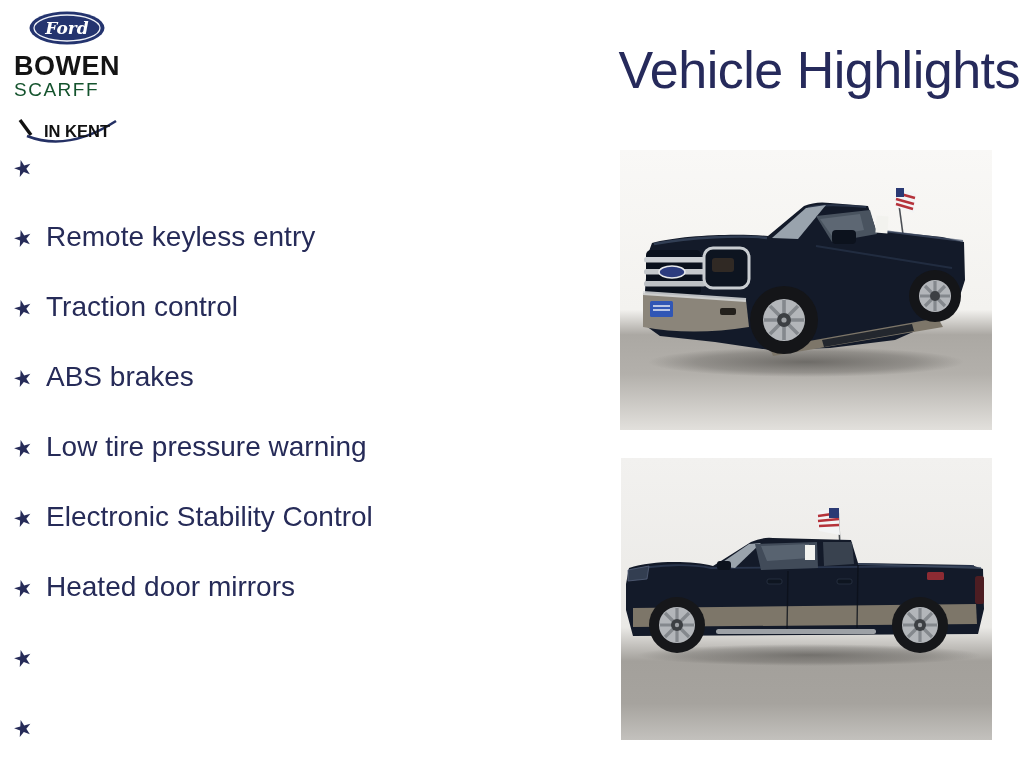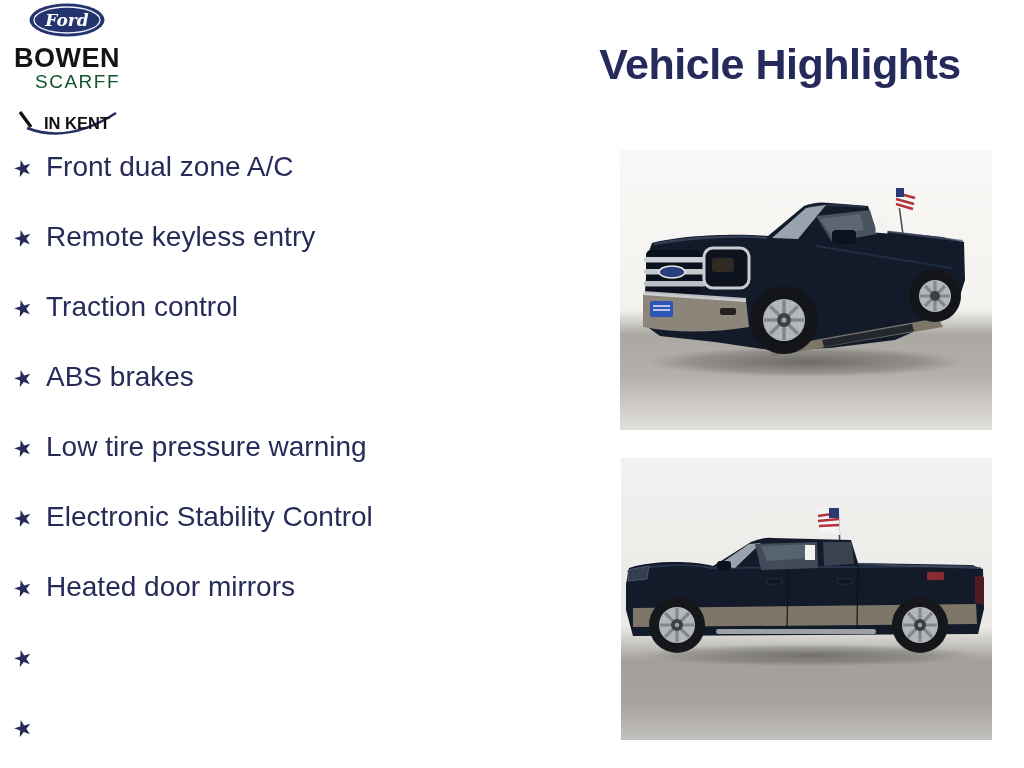--- a/index.html
+++ b/index.html
@@ -3,30 +3,30 @@
 <meta charset="utf-8">
 <style>
   html,body{margin:0;padding:0;}
   body{
     width:1024px;height:768px;position:relative;overflow:hidden;
     background:#ffffff;
     font-family:"Liberation Sans",sans-serif;
   }
 
   
-  .logo{position:absolute;left:14px;top:2px;width:106px;text-align:right;line-height:1;}
+  .logo{position:absolute;left:14px;top:10px;width:106px;text-align:left;line-height:1;}
   .logo .oval-wrap{display:block;margin:0 auto 2px auto;width:78px;height:36px;}
   .logo .bowen{display:block;font-size:27px;font-weight:700;letter-spacing:.5px;color:#141414;margin-top:7px;}
   .logo .scarff{display:block;font-size:19px;font-weight:400;letter-spacing:1.5px;color:#14532d;margin-top:0;}
   .logo .swoosh-wrap{display:block;margin:16px auto;width:106px;height:32px;}
 
   
   .page-title{
     position:absolute;left:540px;top:40px;width:480px;
-    text-align:center;font-size:43px;font-weight:700;letter-spacing:-.5px;
+    text-align:right;font-size:52px;font-weight:400;letter-spacing:-.5px;
     color:#262a5b;
   }
 
   
   .highlights{position:absolute;left:12px;top:132px;width:560px;
     list-style:none;margin:0;padding:0;}
   .highlights li{height:70px;display:flex;align-items:center;}
   .highlights .star{
     width:33px;flex:0 0 33px;font-size:22px;color:#262b58;
     transform:rotate(-15deg);display:inline-block;text-align:left;padding-left:1px;
@@ -65,21 +65,20 @@
       <text x="63" y="22" text-anchor="middle" font-size="16.5" font-weight="bold" fill="#111111" font-family="Liberation Sans, sans-serif">IN KENT</text>
     </svg>
   </span>
 </div>
 
 <div class="page-title">Vehicle Highlights</div>
 
 <ul class="highlights">
   <li>
     <span class="star">★</span>
-    <span class="label">Front dual zone A/C</span>
   </li>
   <li>
     <span class="star">★</span>
     <span class="label">Remote keyless entry</span>
   </li>
   <li>
     <span class="star">★</span>
     <span class="label">Traction control</span>
   </li>
   <li>

